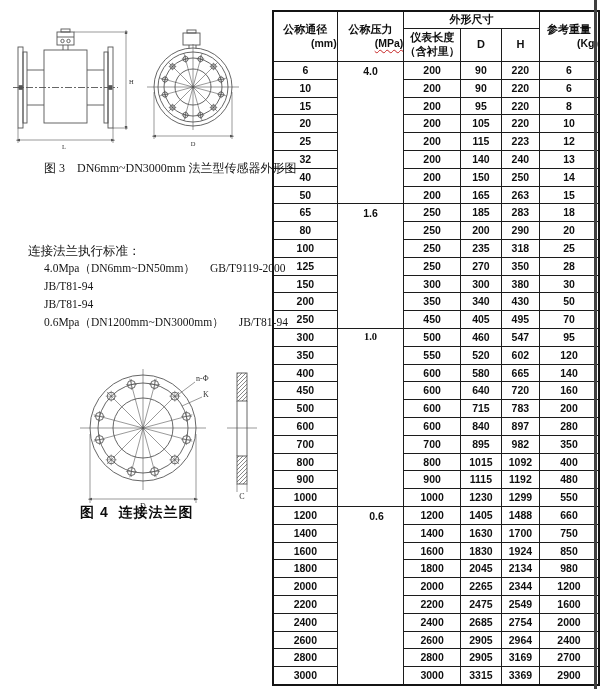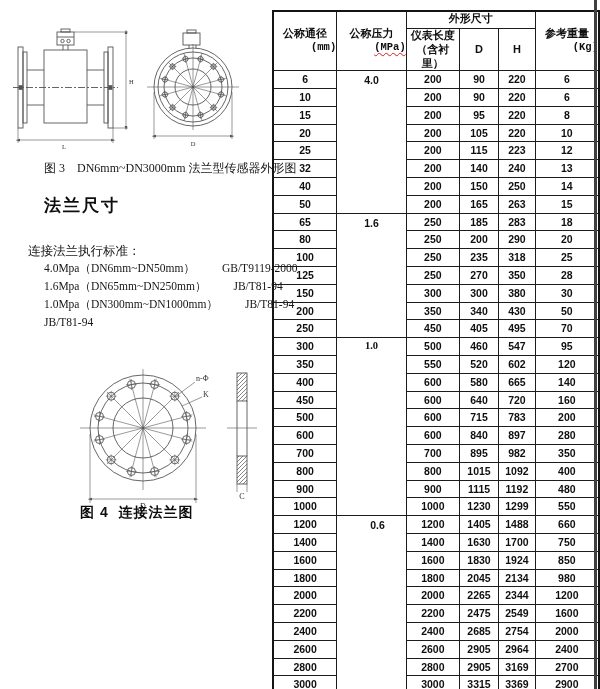--- a/index.html
+++ b/index.html
@@ -20,21 +20,21 @@
     white-space:pre; letter-spacing:0px;
   }
   .flange-heading {
     position:absolute; left:44px; top:194px;
     font-size:17px; font-weight:bold; color:#0d0d0d; letter-spacing:2px;
   }
   .flange-line1 { position:absolute; left:44px; top:224px; font-size:12.5px; color:#151515; }
   .flange-line2 { position:absolute; left:28px; top:243px; font-size:12.5px; color:#151515; }
   .standards { position:absolute; left:44px; top:259px; width:230px; }
   .standard-row {
-    display:flex; gap:27px; height:18px; align-items:center;
+    display:flex; gap:15px; height:18px; align-items:center;
     font-family:"Liberation Serif", serif; font-size:11.5px; color:#151515;
     white-space:nowrap;
   }
   .fig4-caption {
     position:absolute; left:80px; top:504px;
     font-size:14px; font-weight:bold; color:#0d0d0d; white-space:pre; letter-spacing:1px;
   }
 
   
   .drawing { position:absolute; }
@@ -47,21 +47,21 @@
     position:absolute; left:272px; top:10px;
     border-collapse:collapse; table-layout:fixed;
     border:2px solid #141414;
     font-family:"Liberation Sans", sans-serif;
   }
   .spec-table th, .spec-table td {
     border:1px solid #1c1c1c; text-align:center; vertical-align:middle;
     padding:0; font-weight:bold; color:#0f0f0f; overflow:hidden;
   }
   .spec-table thead th { font-size:11px; line-height:1.25; }
-  .spec-table thead .hrow1 th { height:16px;font-family:Liberation Mono, monospace; }
+  .spec-table thead .hrow1 th { height:16px; }
   .spec-table thead .hrow2 th { height:32px; }
   .spec-table tbody td { height:16.8px; font-size:10.5px; line-height:16.8px; }
   .unit { font-size:10.5px;padding-left:37px; }
   .wavy {
     text-decoration:underline; text-decoration-style:wavy;
     text-decoration-color:#c52222; text-decoration-thickness:1px;
     text-underline-offset:2px;
   }
 </style>
 </head>
@@ -184,37 +184,35 @@
 
       <line x1="148" y1="76" x2="148" y2="123" stroke-width="0.6"></line>
       <line x1="226" y1="76" x2="226" y2="123" stroke-width="0.6"></line>
       <line x1="148" y1="120" x2="226" y2="120" stroke-width="0.6" marker-start="url(#arwA)" marker-end="url(#arwB)"></line>
     </g>
     <text x="187" y="130" font-size="6.5" text-anchor="middle">D</text>
   </svg>
 
   <div class="fig3-caption">图 3    DN6mm~DN3000mm 法兰型传感器外形图</div>
 
-  <div class="flange-heading">法兰尺寸</div>
   <div class="flange-line2">连接法兰执行标准：</div>
 
   <div class="standards">
     <div class="standard-row">
       <span>4.0Mpa（DN6mm~DN50mm）</span>
       <span>GB/T9119-2000</span>
     </div>
     <div class="standard-row">
-      <span>1.6Mpa（DN65mm~DN250mm）</span>
       <span>JB/T81-94</span>
     </div>
     <div class="standard-row">
-      <span>1.0Mpa（DN300mm~DN1000mm）</span>
       <span>JB/T81-94</span>
     </div>
     <div class="standard-row">
+      <span>0.6Mpa（DN1200mm~DN3000mm）</span>
       <span>JB/T81-94</span>
     </div>
   </div>
 
   <svg id="svg-fig4" class="drawing" width="210" height="160" viewBox="0 0 210 160">
     <defs>
       <pattern id="hatch" patternUnits="userSpaceOnUse" width="4" height="4">
         <path d="M0,4 L4,0" stroke="#555" stroke-width="0.7"></path>
       </pattern>
       <marker id="arwC" markerWidth="8" markerHeight="8" refX="4" refY="4" orient="auto">

